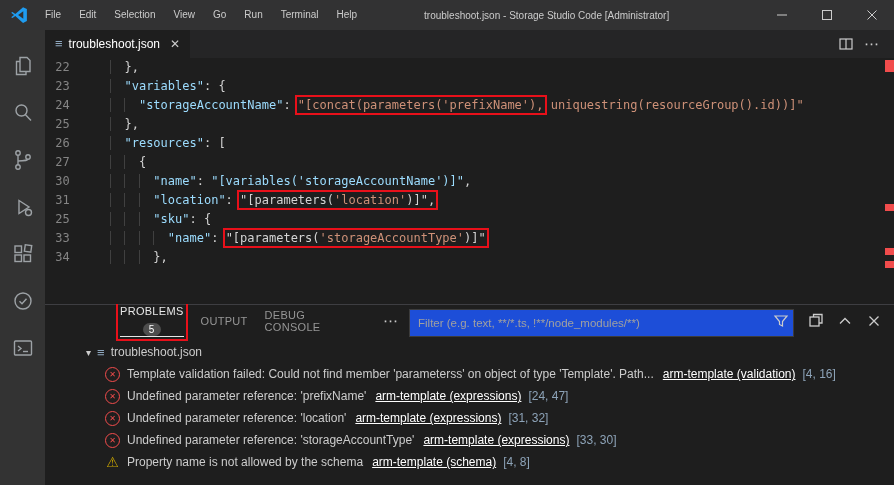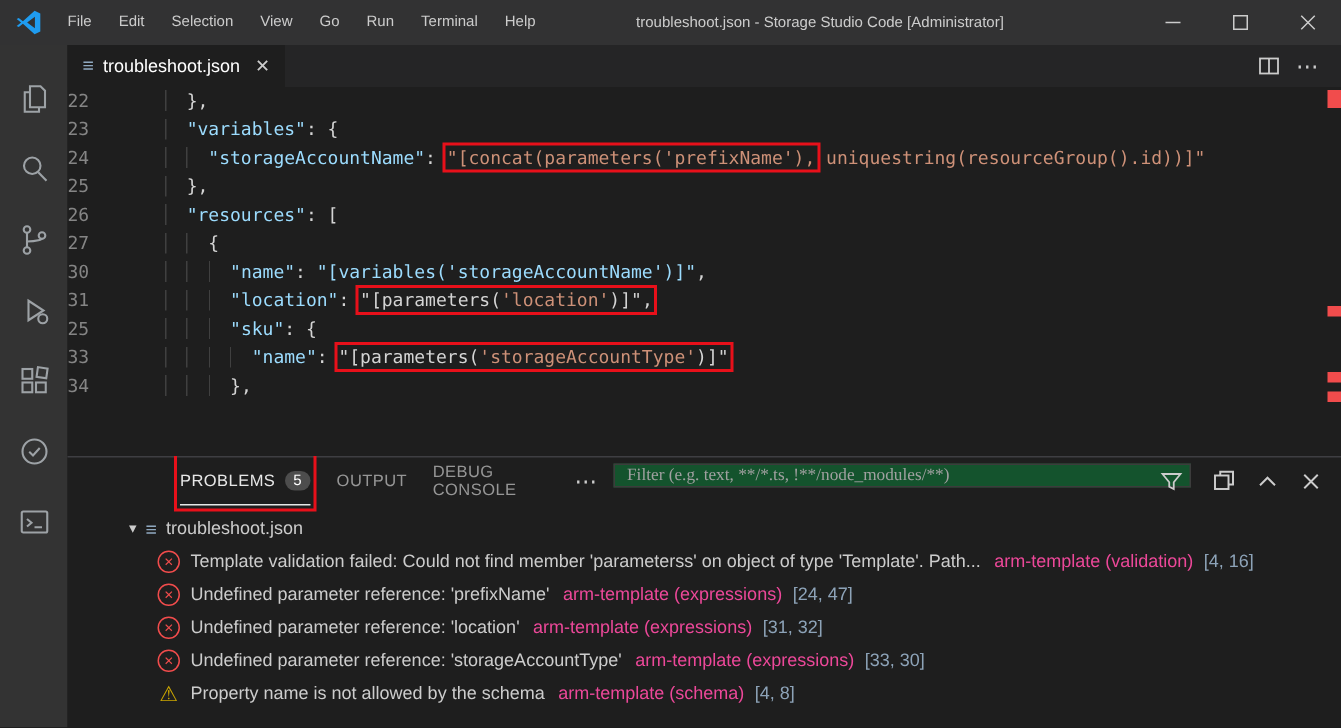--- a/index.html
+++ b/index.html
@@ -23,59 +23,59 @@
   .tab{background:#1e1e1e;display:flex;align-items:center;gap:6px;padding:0 10px;font-size:12px;color:#ffffff;}
   .tab-file-icon{color:#8fa8bf;font-size:13px;}
   .tab-close{color:#cccccc;font-size:12px;margin-left:4px;}
   .tab-actions{margin-left:auto;display:flex;align-items:center;gap:10px;padding-right:14px;color:#cccccc;}
   .tab-actions svg{stroke:#cccccc;fill:none;stroke-width:1.2;}
   .ellipsis{font-size:15px;color:#cccccc;letter-spacing:1px;}
   
   .editor{height:247px;position:relative;background:#1e1e1e;
     font-family:"DejaVu Sans Mono",monospace;font-size:12px;overflow:hidden;}
   .line{display:flex;height:19px;line-height:19px;white-space:pre;}
-  .ln{width:35px;text-align:left;color:#858585;flex:none;}
+  .ln{width:35px;text-align:center;color:#858585;flex:none;}
   .lc{padding-left:30px;white-space:pre;}
   .ig{box-shadow:inset 1px 0 0 #404040;}
   .tok-k{color:#9cdcfe;}
   .tok-s{color:#ce9178;}
   .tok-p{color:#d4d4d4;}
   .tok-b{color:#9cdcfe;}
   .tok-w{color:#d4d4d4;}
   .sq{text-decoration-style:wavy;text-decoration-color:#f14c4c;
       text-decoration-thickness:1px;text-underline-offset:3px;}
   .rbx{outline:2px solid #e8101a;outline-offset:1px;}
   .ruler{position:absolute;top:0;right:0;width:10px;height:100%;}
   .rmark{position:absolute;right:0;width:9px;background:#f14c4c;}
   
   .panel{height:180px;border-top:1px solid #3e3e42;background:#1e1e1e;display:flex;flex-direction:column;}
   .panel-header{height:32px;display:flex;align-items:center;padding-left:75px;font-size:11px;}
   .ptab{display:flex;align-items:center;gap:6px;margin-right:17px;color:#969696;letter-spacing:.3px;height:31px;}
   .ptab.active{color:#e7e7e7;border-bottom:1px solid #e7e7e7;}
-  .ptab.boxed{outline:2px solid #e8101a;outline-offset:2px;}
+  .ptab.boxed{outline:2px solid #e8101a;outline-offset:2px;flex-direction:column;}
   .badge{background:#4d4d4d;color:#ffffff;border-radius:10px;padding:1px 6px;font-size:10px;}
   .panel-more{color:#cccccc;font-size:15px;margin:0 10px;letter-spacing:1px;}
   .filter-wrap{margin-left:auto;position:relative;width:385px;height:24px;flex:none;}
-  .filter-input{width:100%;height:16px;box-sizing:border-box;background:#14532d;border:1px solid #3c3c3c;
-    color:#cccccc;font-size:11.5px;padding:0 26px 0 8px;outline:none;font-family:Liberation Serif, serif;}
+  .filter-input{width:100%;height:28px;box-sizing:border-box;background:#1d4ed8;border:1px solid #3c3c3c;
+    color:#cccccc;font-size:11.5px;padding:0 26px 0 8px;outline:none;font-family:Liberation Sans, sans-serif;}
   .filter-input::placeholder{color:#a0a0a0;}
   .funnel{position:absolute;right:5px;top:4px;}
   .panel-actions{display:flex;align-items:center;gap:13px;padding:0 12px 0 14px;}
   .panel-actions svg{stroke:#cccccc;fill:none;stroke-width:1.3;}
   .problems-list{flex:1;overflow:hidden;padding-top:4px;font-size:12px;}
   .file-row{height:22px;display:flex;align-items:center;gap:6px;padding-left:41px;color:#cccccc;white-space:nowrap;}
   .chev{color:#cccccc;font-size:10px;}
   .pfile-icon{color:#8fa8bf;font-size:13px;}
   .prow{height:22px;display:flex;align-items:center;gap:7px;padding-left:60px;white-space:nowrap;overflow:hidden;}
   .picon{flex:none;}
   .picon.err{width:13px;height:13px;border:1px solid #f14c4c;border-radius:50%;color:#f14c4c;font-size:8px;
     display:inline-flex;align-items:center;justify-content:center;}
   .picon.warn{color:#cca700;font-size:14px;width:15px;text-align:center;line-height:15px;}
   .pmsg{color:#cccccc;}
-  .psrc{color:#ec4899;margin-left:2px;}
+  .psrc{color:#ffffff;margin-left:2px;text-decoration:underline;}
   .ppos{color:#8da3b8;}
 </style>
 </head>
 <body>
 
 <div id="window">
 
   <div class="titlebar">
     <svg class="vslogo" viewBox="0 0 16 16">
       <path fill="#1f9cf0" fill-rule="evenodd" d="M11.6 1 4.7 7.2 2.2 5.3 1 5.9l2.6 2.1L1 10.1l1.2.6 2.5-1.9L11.6 15l3.4-1.6V2.6L11.6 1zm.2 3.6v6.8L7.2 8l4.6-3.4z"></path>

